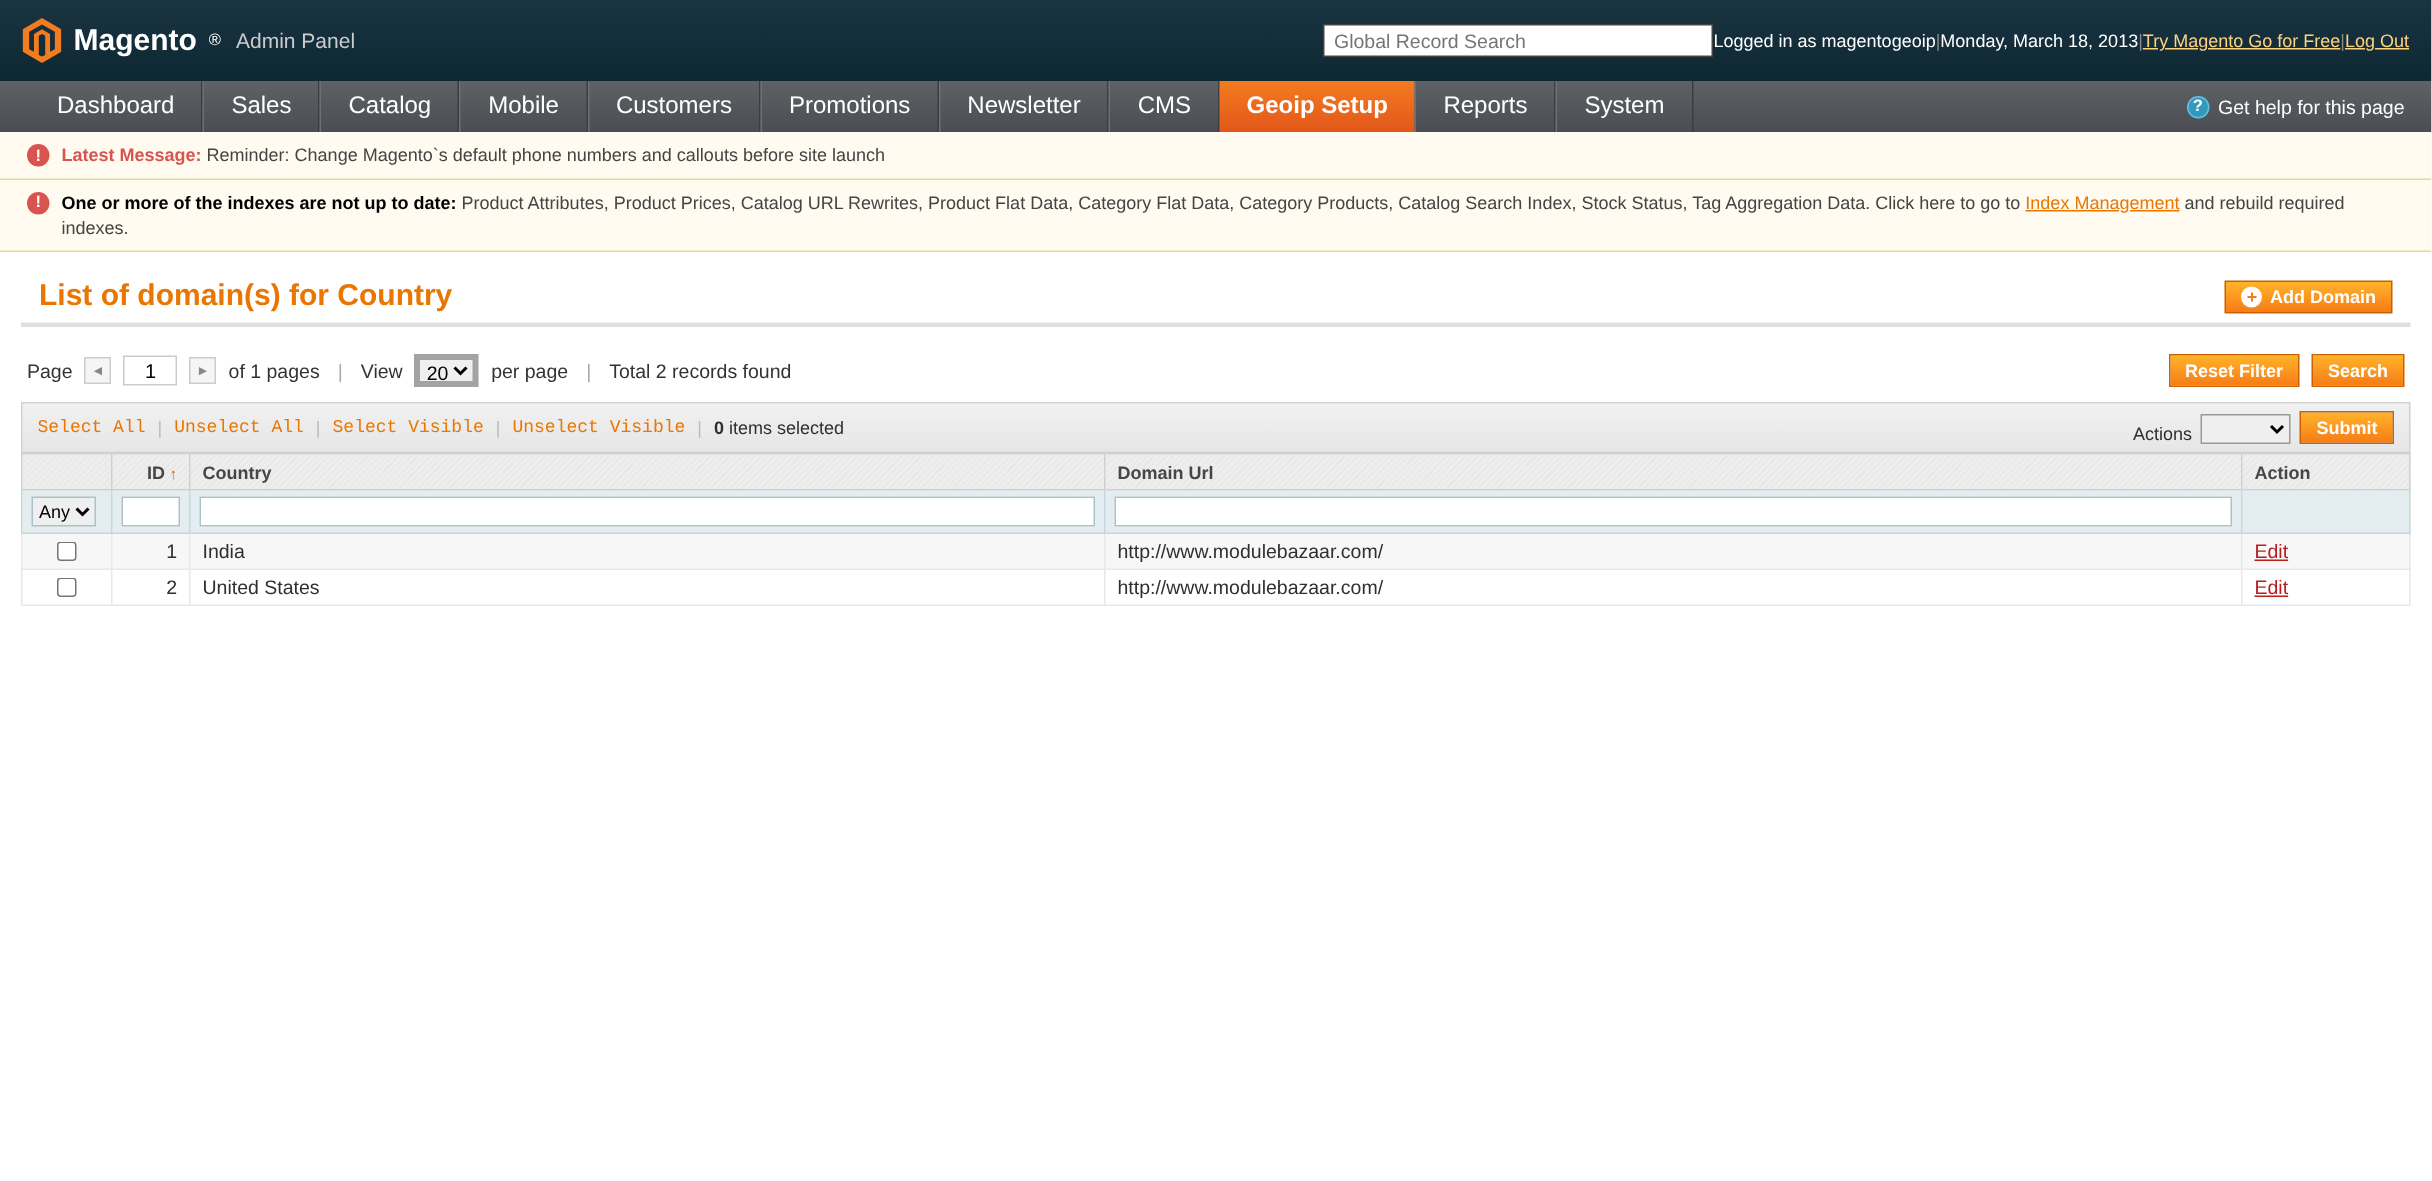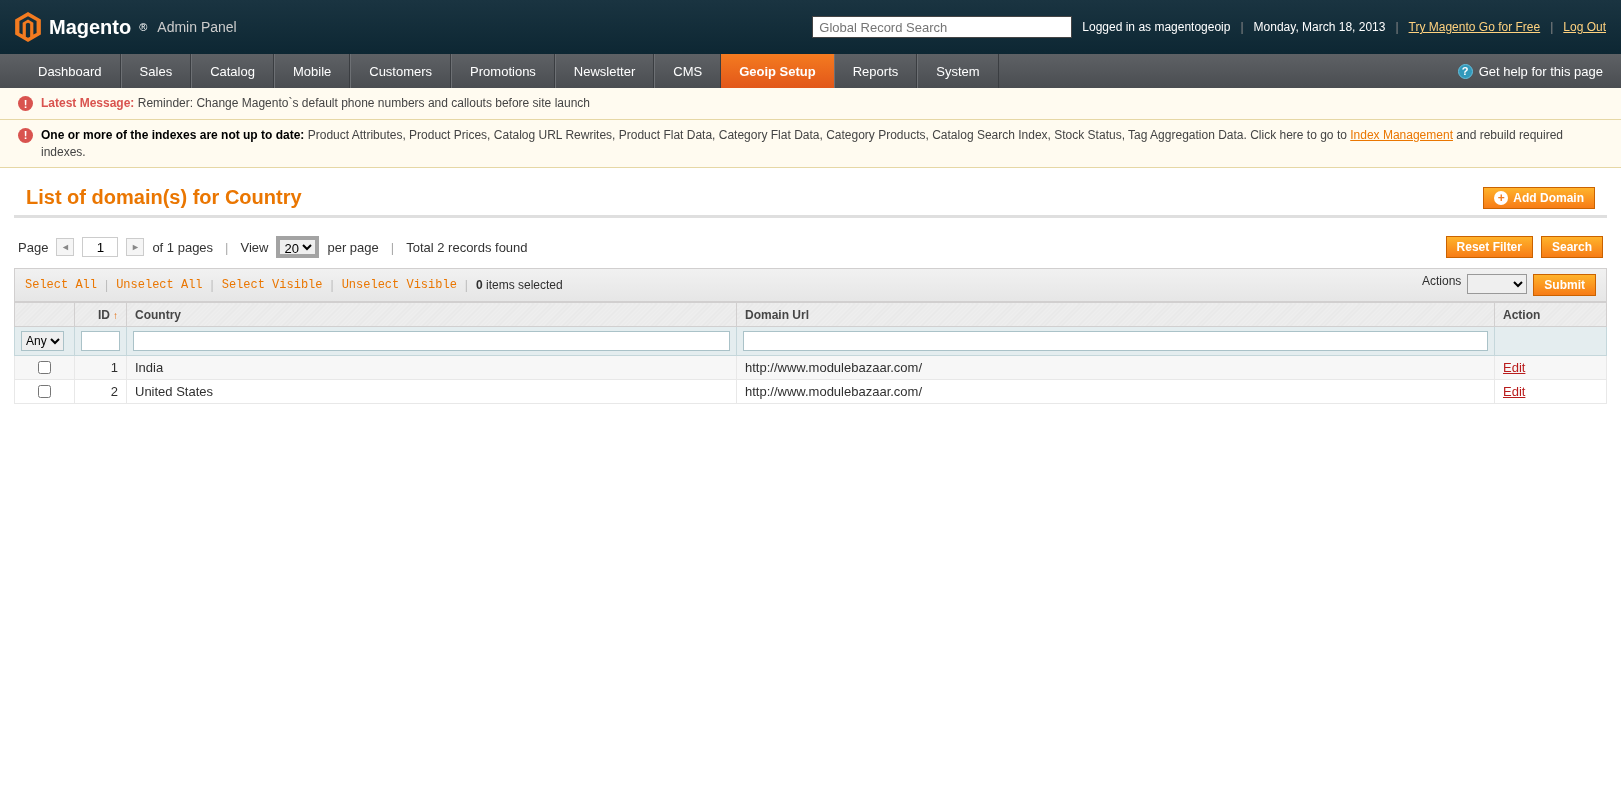--- a/index.html
+++ b/index.html
@@ -4,28 +4,28 @@
 <style>
 * { margin: 0; padding: 0; box-sizing: border-box; }
 body { font-family: Arial, Helvetica, sans-serif; font-size: 12px; color: #2f2f2f; background: #fff; }
 
 
 .header { background: linear-gradient(to bottom, #1a3441 0%, #0d2733 100%); height: 54px; display: flex; align-items: center; padding: 0 15px; }
 .logo { display: flex; align-items: center; gap: 8px; }
 .logo-icon { width: 26px; height: 30px; }
 .logo-text { color: #fff; font-size: 20px; font-weight: bold; }
 .logo-sub { color: #ccc; font-size: 14px; margin-left: 2px; }
-.header-right { margin-left: auto; display: flex; align-items: center; gap: 10px; color: #fff; font-size: 12px; }
+.header-right { margin-left: auto; display: flex; align-items: center; color: #fff; font-size: 12px; }
 .search-input { width: 260px; height: 22px; padding: 2px 6px; font-size: 13px; border: 1px solid #444; }
 .header-sep { color: #888; }
 .header-link { color: #ffd27f; text-decoration: underline; }
 
 
 .nav { background: linear-gradient(to bottom, #5e6165 0%, #4a4d51 100%); height: 34px; display: flex; align-items: stretch; padding-left: 20px; position: relative; }
-.nav-item { color: #fff; padding: 0 18px; display: flex; align-items: center; font-size: 13px; border-right: 1px solid #3a3d41; border-left: 1px solid #6d7074; cursor: pointer; text-align: center; }
+.nav-item { color: #fff; padding: 0 18px; display: flex; align-items: center; font-size: 16px; border-right: 1px solid #3a3d41; border-left: 1px solid #6d7074; cursor: pointer; text-align: center; }
 .nav-item:first-child { border-left: none; }
 .nav-item.active { background: linear-gradient(to bottom, #f47b20 0%, #e2571a 100%); font-weight: bold; border: none; }
 .nav-help { margin-left: auto; color: #fff; display: flex; align-items: center; gap: 6px; padding-right: 18px; font-size: 13px; }
 .help-icon { width: 15px; height: 15px; border-radius: 50%; background: #3299BB; color: #fff; display: inline-flex; align-items: center; justify-content: center; font-size: 11px; font-weight: bold; border: 1px solid #66c0dd; }
 
 
 .notice { background: #fffbf0; border-bottom: 1px solid #e6d7a5; padding: 7px 18px; font-size: 12px; color: #444; display: flex; align-items: flex-start; gap: 8px; }
 .notice-icon { width: 15px; height: 15px; border-radius: 50%; background: #d9534f; color: #fff; display: inline-flex; align-items: center; justify-content: center; font-size: 11px; font-weight: bold; flex-shrink: 0; margin-top: 1px; }
 .notice-body { flex: 1; line-height: 1.4; }
 .notice-title { font-weight: bold; color: #d9534f; }
@@ -48,21 +48,21 @@
 .pager .sep { color: #aaa; margin: 0 4px; }
 .page-input { width: 36px; height: 20px; text-align: center; border: 1px solid #ccc; padding: 1px; }
 .page-btn { width: 18px; height: 18px; border: 1px solid #ccc; background: #f5f5f5; display: inline-flex; align-items: center; justify-content: center; cursor: pointer; font-size: 9px; color: #888; }
 .per-page-select { height: 22px; border: 4px solid #a3a3a3; font-size: 13px; }
 .pager-right { margin-left: auto; display: flex; gap: 8px; }
 
 
 .massactions { background: linear-gradient(to bottom, #f1f1f1 0%, #e6e6e6 100%); border: 1px solid #d1cfcf; padding: 5px 10px; display: flex; align-items: center; font-size: 12px; }
 .ma-link { color: #ea7601; cursor: pointer; font-family: Liberation Mono, monospace; }
 .ma-sep { color: #bbb; margin: 0 8px; }
-.ma-right { margin-left: auto; display: flex; align-items: flex-start; gap: 6px; }
+.ma-right { margin-left: auto; display: flex; align-items: flex-end; gap: 6px; }
 .ma-select { border: 1px solid #999; height: 20px; width: 60px; }
 
 
 table.grid { width: 100%; border-collapse: collapse; border: 1px solid #d1cfcf; }
 .grid thead th { background: repeating-linear-gradient(-45deg, #e7e7e7, #e7e7e7 1px, #eeeeee 1px, #eeeeee 3px); border: 1px solid #d1cfcf; padding: 4px 8px; text-align: left; font-size: 12px; color: #464646; height: 24px; }
 .grid thead th.id-col { text-align: right; }
 .sort-arrow { color: #e26703; font-size: 10px; margin-left: 3px; }
 .grid .filter-row td { background: #e4edef; border: 1px solid #c5d7db; padding: 4px 6px; }
 .filter-input { width: 100%; border: 1px solid #aac2c8; height: 20px; padding: 1px 4px; background: #fff; }
 .filter-select { border: 1px solid #aac2c8; height: 20px; font-size: 12px; }

